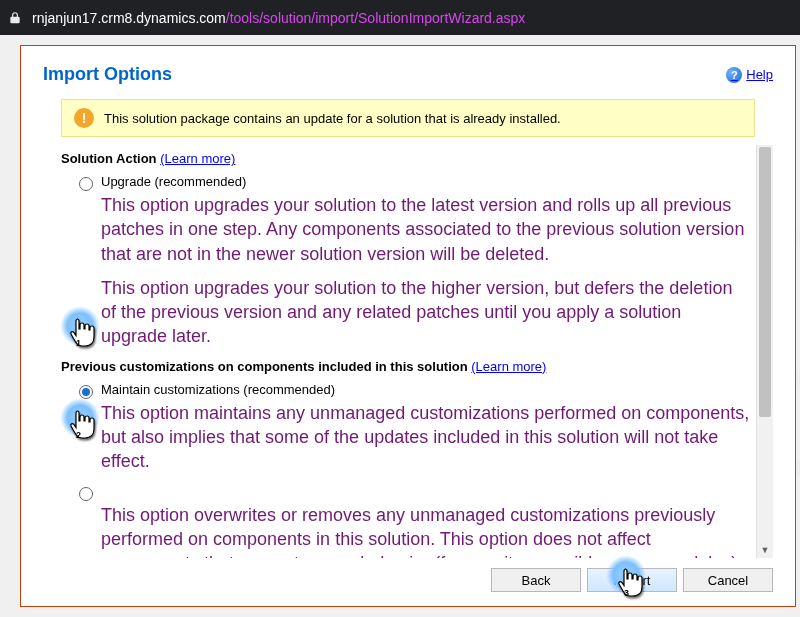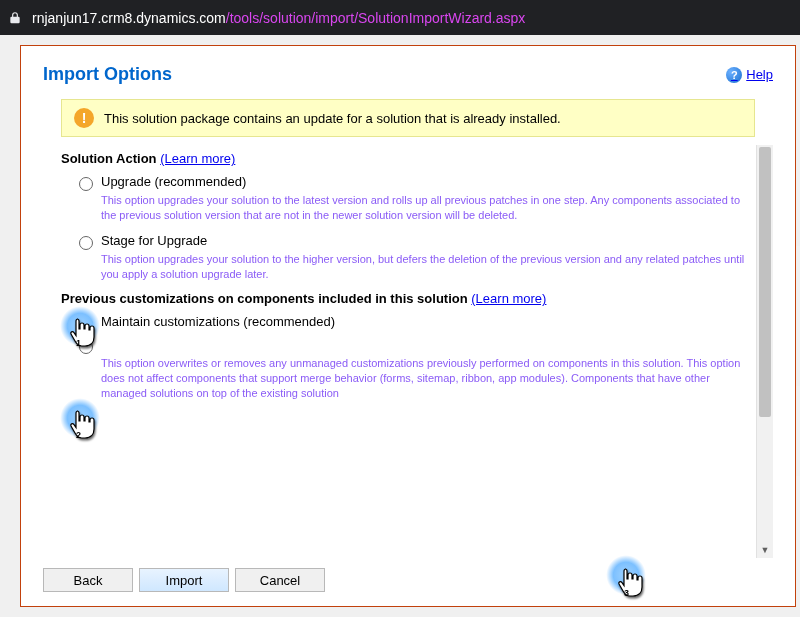--- a/index.html
+++ b/index.html
@@ -177,27 +177,28 @@
     top: 2px; left: 2px; right: 2px; bottom: 2px;
     background: #1a6fd0;
     border-radius: 50%;
   }
   .option-label {
     font-size: 13px;
     color: #000;
   }
   .option-desc {
     margin: 2px 0 10px 40px;
-    font-size: 11px;
-    color: #8b5cf6;
+    font-size: 18px;
+    color: #701a75;
     line-height: 1.35;
   }
   .footer {
     padding: 10px 22px 14px 22px;
     display: flex;
+    justify-content: flex-end;
     gap: 6px;
   }
   .btn {
     min-width: 90px;
     height: 24px;
     background: #f0f0f0;
     border: 1px solid #b8b8b8;
     font-size: 13px;
     cursor: pointer;
     position: relative;
@@ -283,36 +284,33 @@
         <span>Solution Action</span>
         <span class="learn-more">(Learn more)</span>
       </div>
 
       <div class="option-row">
         <span class="radio"></span>
         <span class="option-label">Upgrade (recommended)</span>
       </div>
       <div class="option-desc">This option upgrades your solution to the latest version and rolls up all previous patches in one step. Any components associated to the previous solution version that are not in the newer solution version will be deleted.</div>
 
-      <div class="option-row">
-        <span class="radio"></span>
-        <span class="option-label">Stage for Upgrade</span>
-      </div>
       <div class="option-desc">This option upgrades your solution to the higher version, but defers the deletion of the previous version and any related patches until you apply a solution upgrade later.</div>
 
 
       <div class="section-heading">
         <span>Previous customizations on components included in this solution</span>
         <span class="learn-more">(Learn more)</span>
       </div>
 
       <div class="option-row">
         <span class="radio selected"></span>
         <span class="option-label">Maintain customizations (recommended)</span>
       </div>
+      <div class="option-desc">This option maintains any unmanaged customizations performed on components, but also implies that some of the updates included in this solution will not take effect.</div>
 
       <div class="option-row">
         <span class="radio"></span>
       </div>
       <div class="option-desc" style="margin-bottom:16px">This option overwrites or removes any unmanaged customizations previously performed on components in this solution. This option does not affect components that support merge behavior (forms, sitemap, ribbon, app modules). Components that have other managed solutions on top of the existing solution</div>
 
     </div>
 
     <div class="scrollbar">
       <div class="scroll-arrow-up">▲</div>

